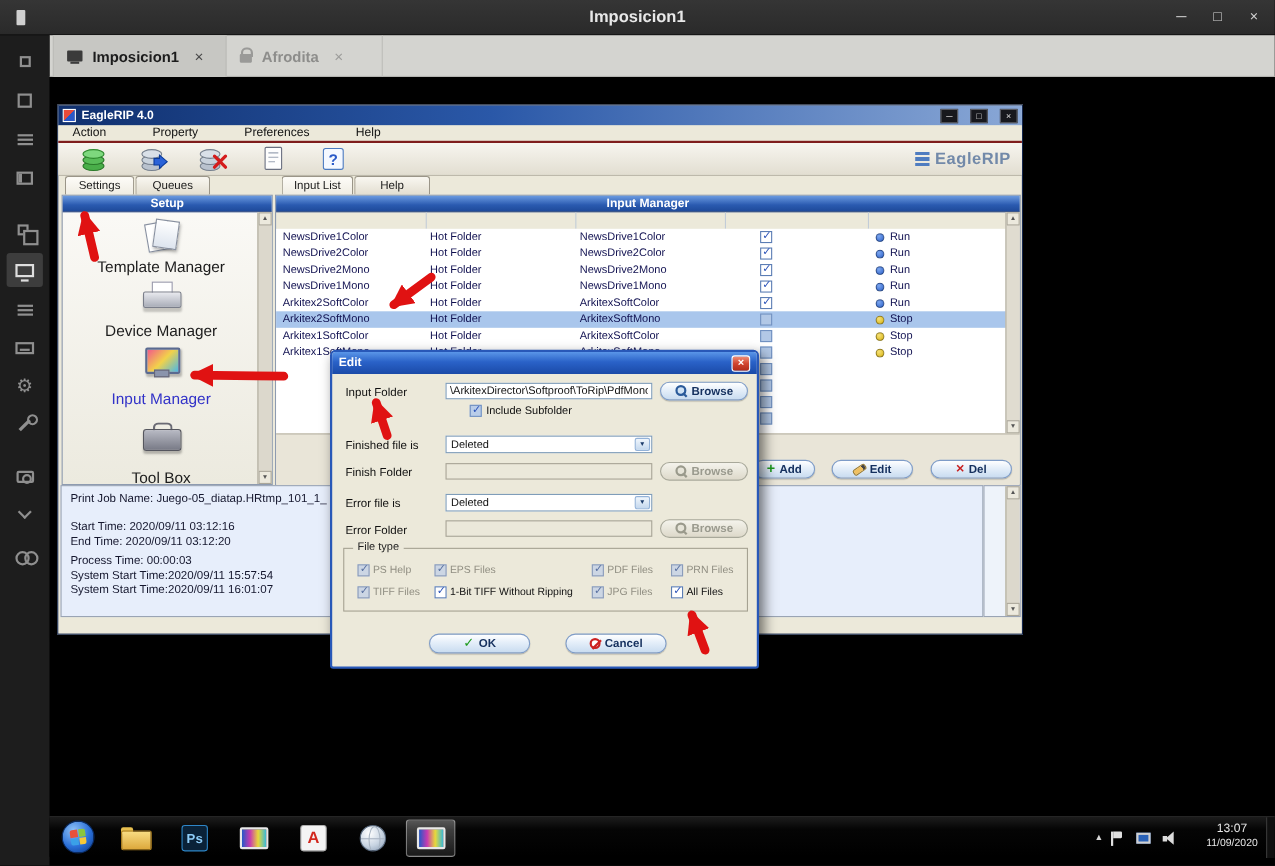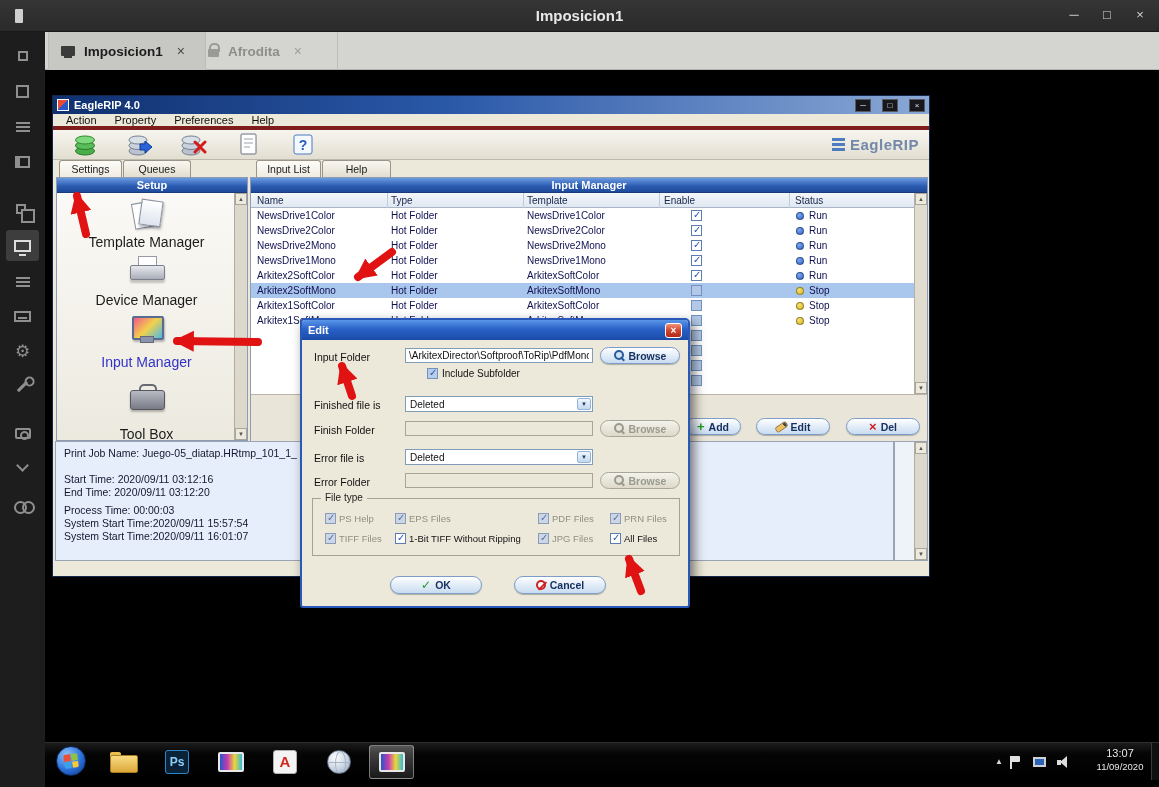--- a/index.html
+++ b/index.html
@@ -53,21 +53,21 @@
 
   #desktop{position:absolute;left:45px;top:70px;width:1114px;height:717px;background:#000;z-index:1;}
 
   
   #win{position:absolute;left:52px;top:95px;width:878px;height:482px;background:#ece9da;border:1px solid #14274e;z-index:10;box-shadow:3px 4px 10px rgba(0,0,0,.7);}
   #wtitle{position:absolute;left:0;top:0;width:876px;height:18px;background:linear-gradient(90deg,#10306e,#2a58a8 45%,#8aa8d6);display:flex;align-items:center;padding:0 4px;}
   .wic{width:12px;height:12px;background:linear-gradient(135deg,#e84a3a 0 50%,#2a58c8 50% 100%);border:1px solid #fff;margin-right:5px;flex:none;}
   #wtitle .t{color:#fff;font-size:11px;font-weight:bold;}
   .wbtns{margin-left:auto;display:flex;gap:11px;}
   .wbtn{width:16px;height:13px;background:#17181d;border:1px solid #585a62;color:#e6e6e6;font-size:8px;line-height:11px;text-align:center;}
-  #wmenu{position:absolute;left:0;top:18px;width:876px;height:16px;background:#ece9da;border-bottom:4px solid #7f1d1d;display:flex;align-items:center;padding-left:4px;}
+  #wmenu{position:absolute;left:0;top:18px;width:876px;height:16px;background:#ece9da;border-bottom:2px solid #7f1d1d;display:flex;align-items:center;padding-left:4px;gap:24px;}
   .mitem{font-size:11px;color:#111;padding:0 9px;}
   #wtool{position:absolute;left:0;top:34px;width:876px;height:30px;background:linear-gradient(180deg,#f7f5ef,#e2ded1);border-bottom:1px solid #bdb9ab;}
   .tli{position:absolute;top:1px;}
   .brand{position:absolute;right:10px;top:6px;display:flex;align-items:center;gap:5px;}
   .b-ic{width:13px;height:13px;background:repeating-linear-gradient(180deg,#4f7cc0 0 3px,rgba(0,0,0,0) 3px 5px);}
   .b-tx{font-size:15px;font-weight:bold;color:#7289a9;letter-spacing:.5px;}
   .ftab{position:absolute;top:64px;height:17px;background:linear-gradient(180deg,#f9f7f1,#e2ded0);border:1px solid #9a9588;border-bottom:none;border-radius:3px 3px 0 0;display:flex;align-items:center;justify-content:center;font-size:10.5px;color:#1a1a1a;}
   .ftab.on{background:linear-gradient(180deg,#fdfcf8,#efece2);}
 
   .phead{position:absolute;left:0;top:0;right:0;height:15px;background:linear-gradient(180deg,#6a9ae0,#2a5ab0 60%,#1e4a9a);color:#fff;font-size:11px;font-weight:bold;display:flex;align-items:center;justify-content:center;border-bottom:1px solid #1a3a7a;}
@@ -203,21 +203,21 @@
       <span class="vbtn">×</span>
     </div>
   </div>
 
   <div id="vtabs">
     <div class="vtab active" style="left:3px;width:158px;">
       <span class="tmon"></span>
       <span class="lbl">Imposicion1</span>
       <span class="x">×</span>
     </div>
-    <div class="vtab inactive" style="left:151px;width:142px;">
+    <div class="vtab inactive" style="left:161px;width:142px;">
       <span class="tlock"></span>
       <span class="lbl">Afrodita</span>
       <span class="x">×</span>
     </div>
   </div>
 
   <div id="sidebar">
     <div class="si" style="top:13px;">
         <span class="g-sq sm"></span>
       </div>
@@ -333,27 +333,20 @@
         </div>
       <div class="slabel" style="top:248px;">Tool Box</div>
       <div class="vscroll">
         <span class="sbarrow up" style="top:0;"></span>
         <span class="sbarrow dn" style="bottom:0;"></span>
       </div>
     </div>
 
     <div id="impanel">
       <div class="phead">Input Manager</div>
-      <div id="thead">
-        <span class="th" style="left:6px;">Name</span>
-        <span class="th" style="left:140px;">Type</span>
-        <span class="th" style="left:276px;">Template</span>
-        <span class="th" style="left:413px;">Enable</span>
-        <span class="th" style="left:544px;">Status</span>
-      </div>
       <span class="thsep" style="left:136px;"></span>
         <span class="thsep" style="left:272px;"></span>
       <span class="thsep" style="left:408px;"></span>
         <span class="thsep" style="left:538px;"></span>
       <div id="tbody">
         <div class="trow" style="top:0;">
           <span class="tc cn">NewsDrive1Color</span>
           <span class="tc ct">Hot Folder</span>
           <span class="tc cm">NewsDrive1Color</span>
           <span class="cb on"></span>

